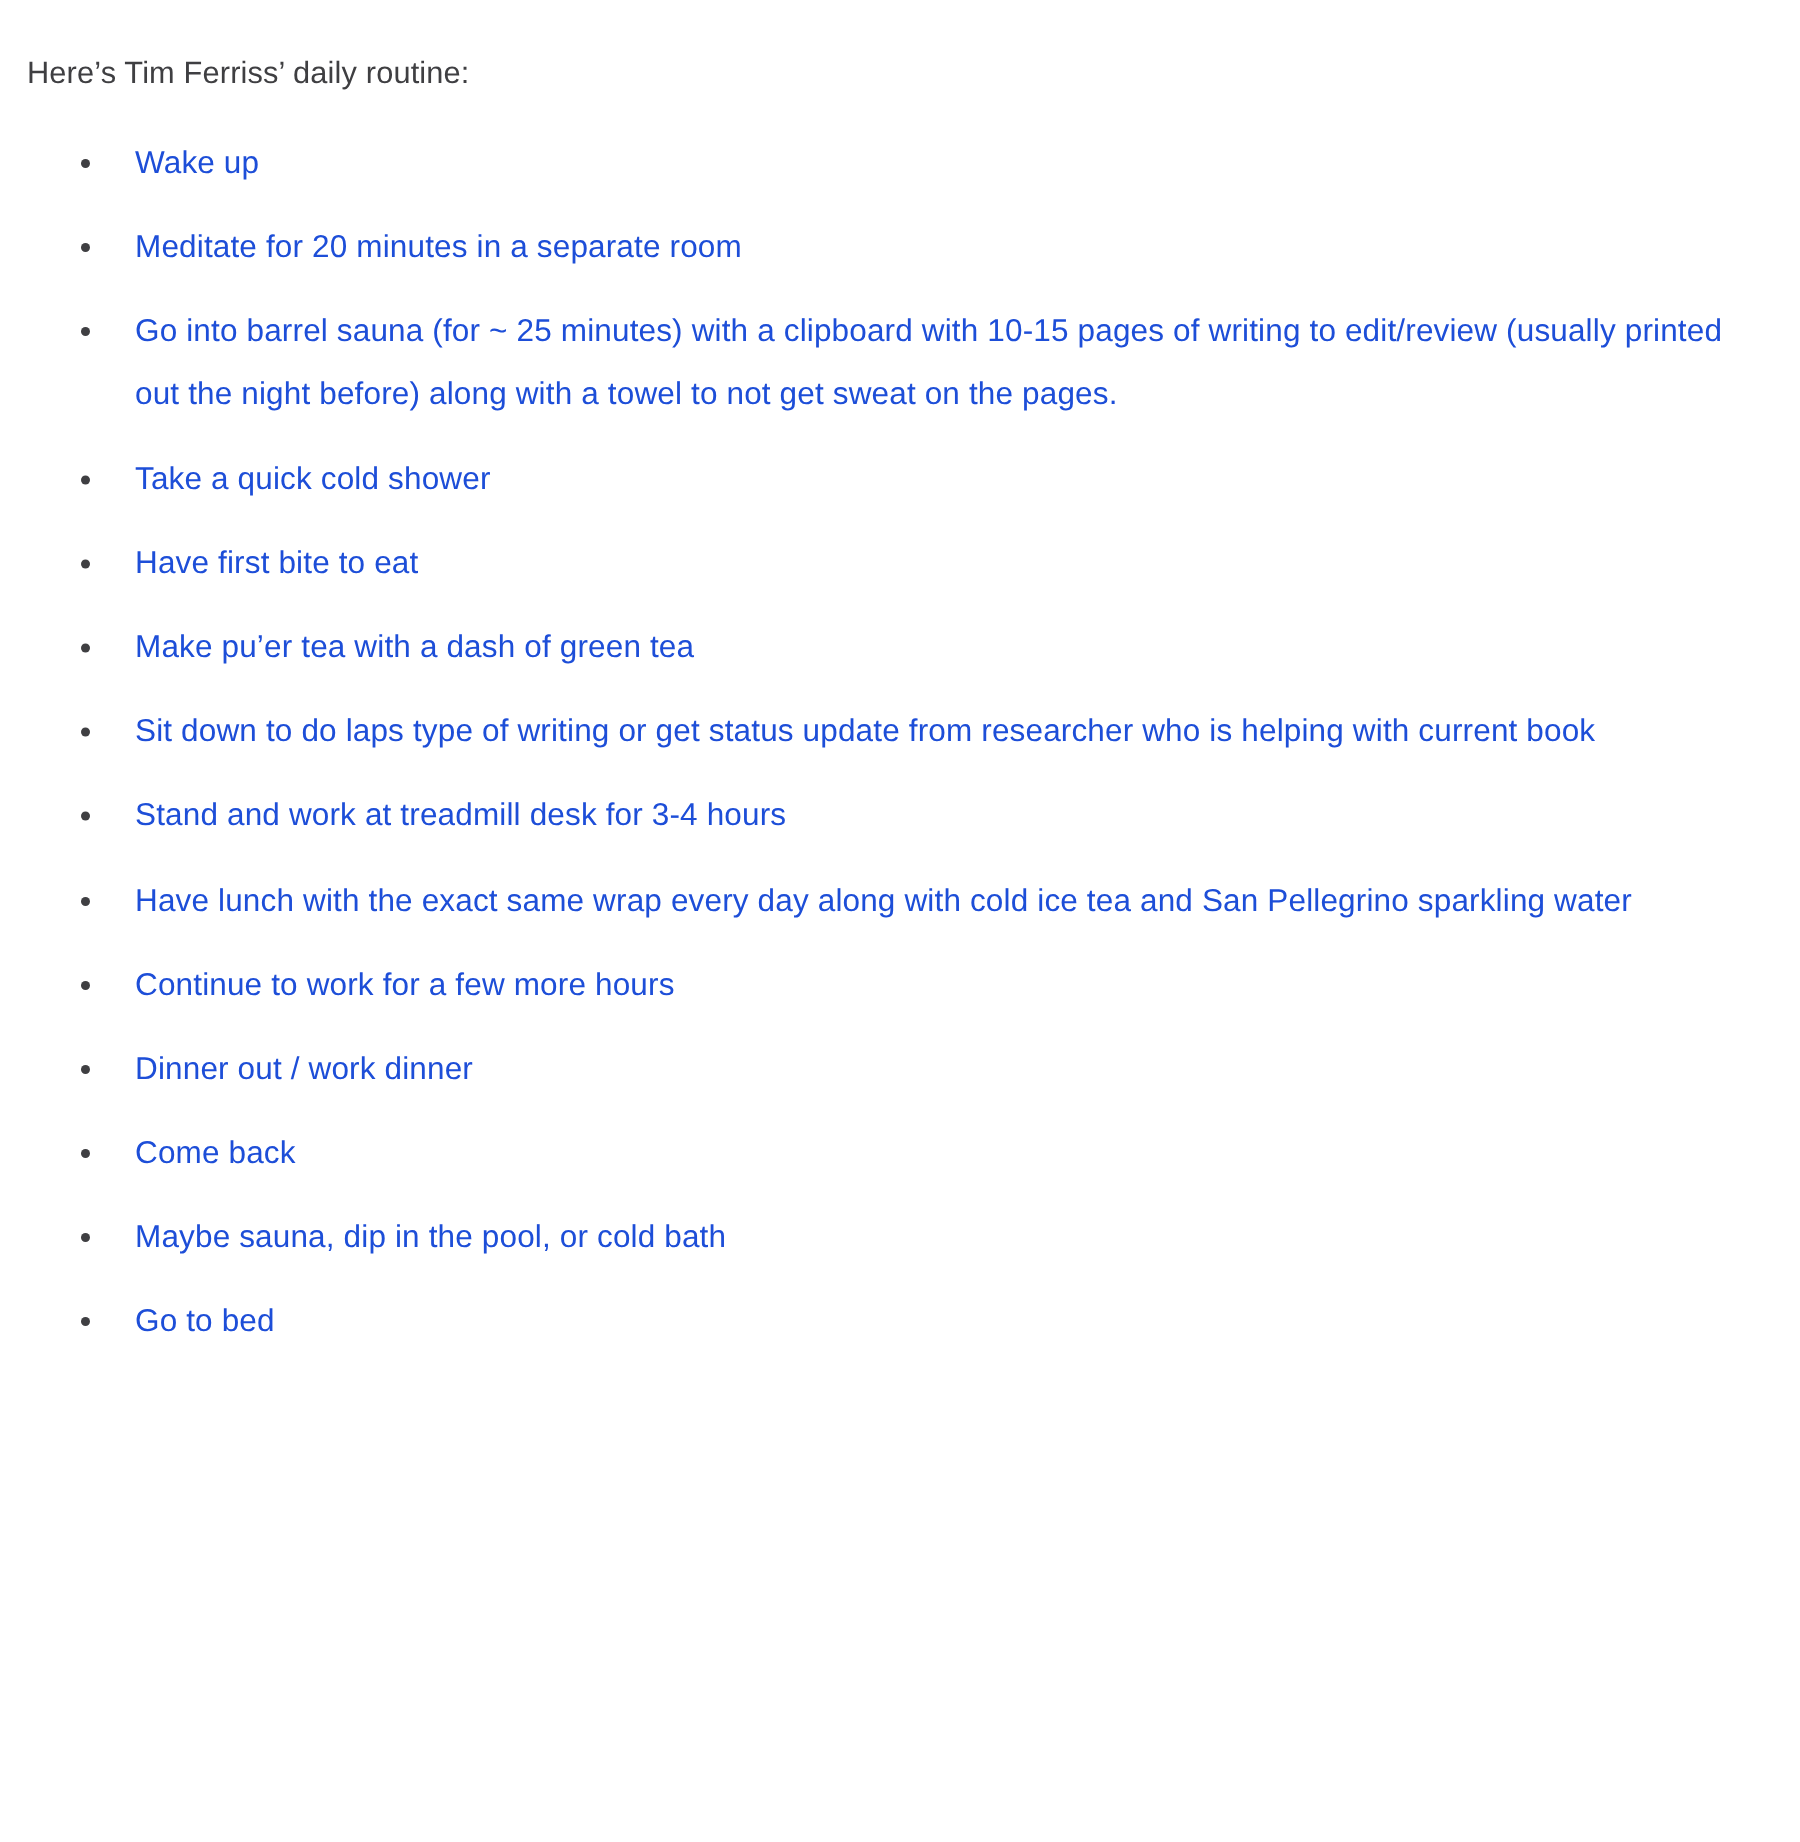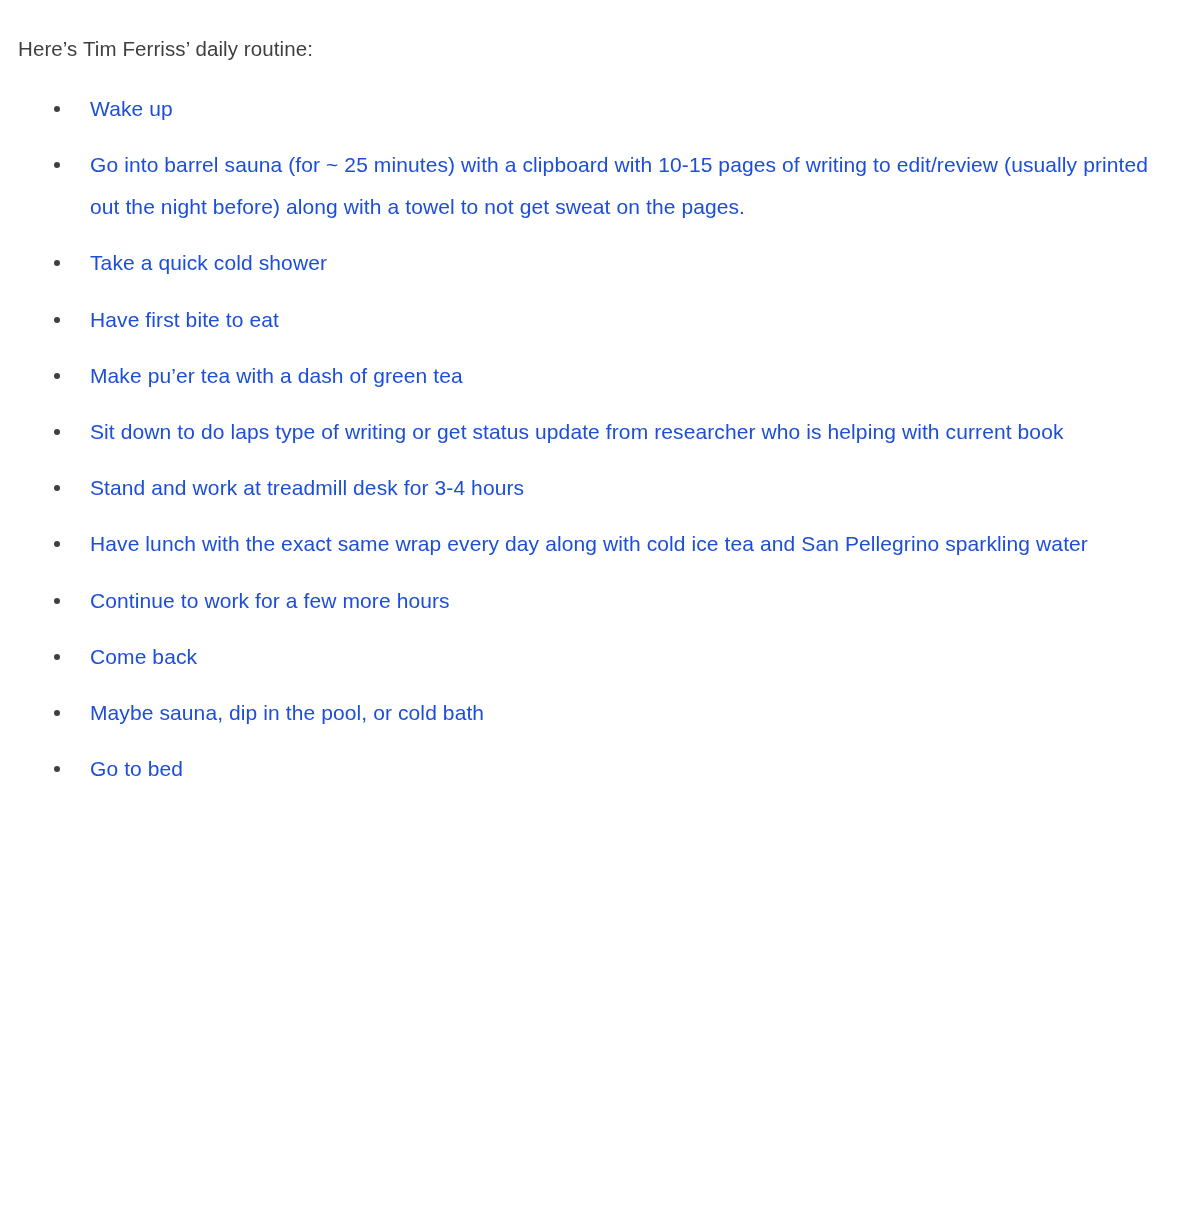--- a/index.html
+++ b/index.html
@@ -72,20 +72,24 @@
 
   <p class="intro">Here’s Tim Ferriss’ daily routine:</p>
 
   <ul class="routine-list">
       <li class="routine-item">
         <span class="bullet"></span>
         <span class="item-text">Wake up</span>
       </li>
       <li class="routine-item">
         <span class="bullet"></span>
+        <span class="item-text">Meditate for 20 minutes in a separate room</span>
+      </li>
+      <li class="routine-item">
+        <span class="bullet"></span>
         <span class="item-text">Go into barrel sauna (for ~ 25 minutes) with a clipboard with 10-15 pages of writing to edit/review (usually printed out the night before) along with a towel to not get sweat on the pages.</span>
       </li>
       <li class="routine-item">
         <span class="bullet"></span>
         <span class="item-text">Take a quick cold shower</span>
       </li>
       <li class="routine-item">
         <span class="bullet"></span>
         <span class="item-text">Have first bite to eat</span>
       </li>
@@ -104,20 +108,24 @@
       <li class="routine-item">
         <span class="bullet"></span>
         <span class="item-text">Have lunch with the exact same wrap every day along with cold ice tea and San Pellegrino sparkling water</span>
       </li>
       <li class="routine-item">
         <span class="bullet"></span>
         <span class="item-text">Continue to work for a few more hours</span>
       </li>
       <li class="routine-item">
         <span class="bullet"></span>
+        <span class="item-text">Dinner out / work dinner</span>
+      </li>
+      <li class="routine-item">
+        <span class="bullet"></span>
         <span class="item-text">Come back</span>
       </li>
       <li class="routine-item">
         <span class="bullet"></span>
         <span class="item-text">Maybe sauna, dip in the pool, or cold bath</span>
       </li>
       <li class="routine-item">
         <span class="bullet"></span>
         <span class="item-text">Go to bed</span>
       </li>

